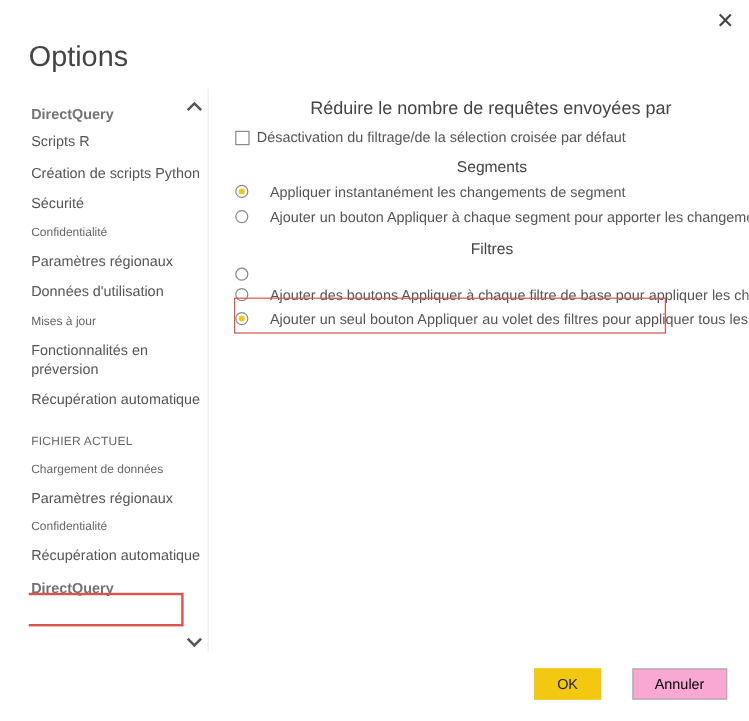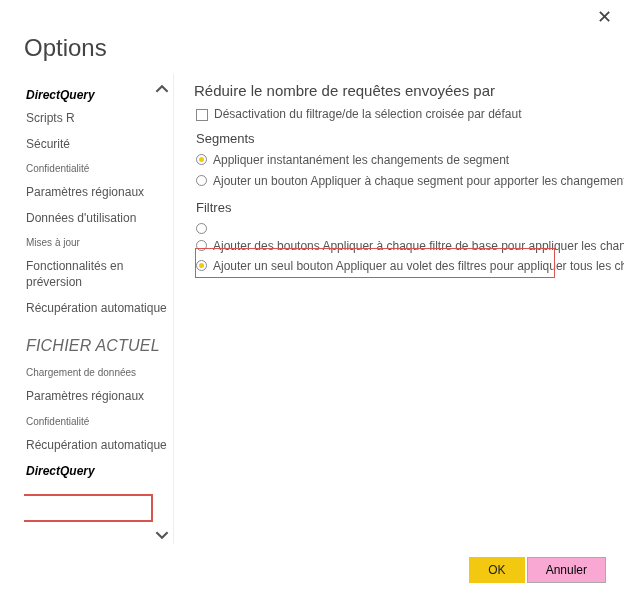--- a/index.html
+++ b/index.html
@@ -2,58 +2,59 @@
 <html><head>
   <meta charset="utf-8">
   <style>
     * { box-sizing: border-box; margin: 0; padding: 0; }
     body { font-family: "Segoe UI", Arial, sans-serif; background: #fff; width: 624px; height: 601px; position: relative; color: #333; }
     .close-x { position: absolute; top: 6px; right: 12px; font-size: 18px; color: #444; cursor: pointer; }
     .title { font-size: 24px; font-weight: 300; color: #444; padding: 34px 0 12px 24px; }
     .body { display: flex; padding: 0 0 0 24px; }
     .sidebar { width: 150px; position: relative; padding-top: 8px; border-right: 1px solid #eee; height: 470px; }
     .sidebar-inner { height: 100%; overflow: hidden; position: relative; }
-    .section-hdr { font-size: 12px; font-weight: 600; color: #000000; padding: 6px 0 4px 2px; font-style: italic; }
+    .section-hdr { font-size: 12px; font-weight: 600; color: #737373; padding: 6px 0 4px 2px; }
     .nav-item { font-size: 12px; color: #555; padding: 5px 0 5px 2px; line-height: 1.3; cursor: pointer; }
     .nav-item.small { font-size: 10px; color: #666; }
-    .nav-section-label { font-size: 16px; color: #666; padding: 16px 0 6px 2px; letter-spacing: 0.2px; font-style: italic; }
+    .nav-section-label { font-size: 10px; color: #666; padding: 16px 0 6px 2px; letter-spacing: 0.2px; }
     .selected-box { border: 2px solid #d9534f; position: absolute; left: -6px; width: 135px; height: 28px; bottom: 22px; pointer-events: none; }
     .scroll-arrow { position: absolute; right: 4px; width: 14px; height: 14px; }
     .scroll-arrow svg { width: 14px; height: 14px; }
     .scroll-up { top: 8px; }
     .scroll-down { bottom: 2px; }
-    .main { flex: 1; padding: 8px 0 0 20px; overflow: hidden; }
+    .main { flex: 1; padding: 8px 0 0 20px; overflow: hidden; text-align: center; }
     .main-heading { font-size: 15px; color: #444; font-weight: 400; margin-bottom: 8px; }
     .checkbox-row { display: flex; align-items: flex-start; gap: 6px; font-size: 12px; color: #555; margin-bottom: 10px; margin-left: 2px; }
     .checkbox-row .cb { width: 12px; height: 12px; border: 1px solid #888; margin-top: 2px; flex-shrink: 0; }
     .sub-heading { font-size: 13px; color: #444; margin: 10px 0 6px 2px; }
-    .radio-row { display: flex; align-items: flex-start; gap: 6px; font-size: 12px; color: #555; margin: 4px 0 4px 2px; line-height: 1.4; white-space: nowrap; }
+    .radio-row { display: flex; align-items: flex-start; gap: 18px; font-size: 12px; color: #555; margin: 4px 0 4px 2px; line-height: 1.4; white-space: nowrap; }
     .radio { width: 11px; height: 11px; border: 1px solid #888; border-radius: 50%; margin-top: 2px; flex-shrink: 0; position: relative; }
     .radio.checked::after { content: ""; position: absolute; width: 5px; height: 5px; background: #f2c811; border-radius: 50%; top: 2px; left: 2px; }
     .red-outline { border: 1px solid #d9534f; position: absolute; left: 195px; top: 248px; width: 360px; height: 30px; pointer-events: none; }
-    .footer { position: absolute; bottom: 18px; right: 18px; display: flex; gap: 2px; }
+    .footer { position: absolute; bottom: 18px; right: 18px; display: flex; gap: 26px; }
     .btn { font-size: 12px; padding: 5px 18px; border: 1px solid #aaa; background: #f9a8d4; cursor: pointer; }
     .btn.primary { background: #f2c811; border-color: #f2c811; color: #222; font-weight: 400; }
   </style>
 </head>
 <body>
 
 <div class="close-x">✕</div>
 <div class="title">Options</div>
 
 <div class="body">
   <div class="sidebar">
     <div class="scroll-arrow scroll-up">
       <svg viewBox="0 0 10 10">
           <path d="M1 7 L5 3 L9 7" stroke="#555" stroke-width="1.5" fill="none"></path>
         </svg>
     </div>
     <div class="sidebar-inner">
       <div class="section-hdr">DirectQuery</div>
       <div class="nav-item">Scripts R</div>
+      <div class="nav-item">Création de scripts Python</div>
       <div class="nav-item">Sécurité</div>
       <div class="nav-item small">Confidentialité</div>
       <div class="nav-item">Paramètres régionaux</div>
       <div class="nav-item">Données d'utilisation</div>
       <div class="nav-item small">Mises à jour</div>
       <div class="nav-item">Fonctionnalités en préversion</div>
       <div class="nav-item">Récupération automatique</div>
 
       <div class="nav-section-label">FICHIER ACTUEL</div>
 

